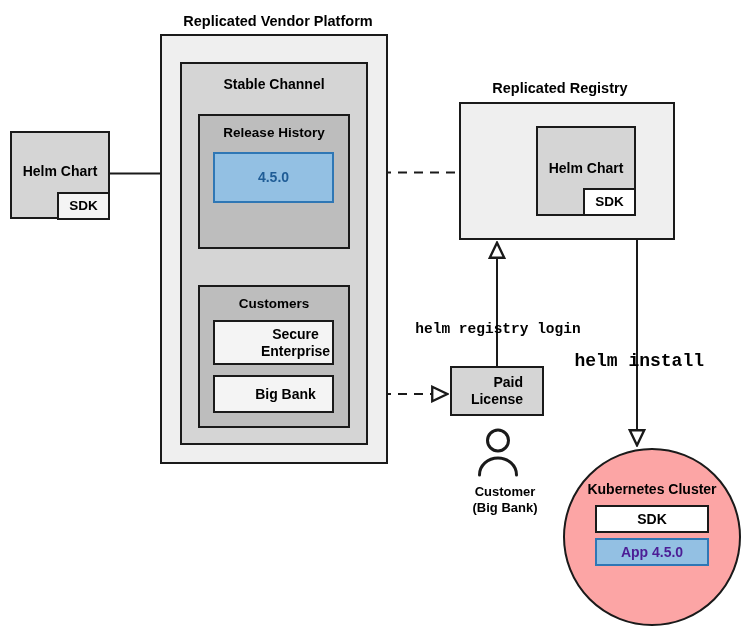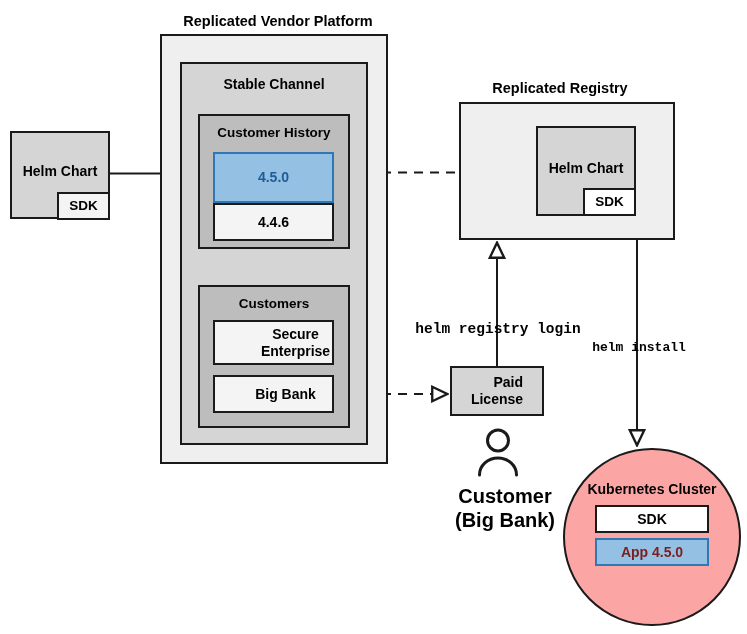--- a/index.html
+++ b/index.html
@@ -10,21 +10,21 @@
   .node{position:absolute;box-sizing:border-box;border:2px solid #1a1a1a;
         display:flex;align-items:center;justify-content:center;text-align:center;
         font-weight:bold;line-height:1.18;}
   .lbl{position:absolute;font-weight:bold;text-align:center;line-height:1.2;}
   .mono{font-family:"Liberation Mono","DejaVu Sans Mono",monospace;font-weight:bold;}
   svg.edges{position:absolute;left:0;top:0;width:747px;height:634px;overflow:visible;pointer-events:none;}
 
   
   #t-platform{left:128px;top:13px;width:300px;font-size:14.5px;}
   #t-registry{left:460px;top:80px;width:200px;font-size:14.5px;}
-  #t-customer{left:430px;top:484px;width:150px;font-size:20px;}
+  #t-customer{left:430px;top:484px;width:150px;font-size:13px;}
 
   
   #helm-left{left:10px;top:131px;width:100px;height:88px;background:#d5d5d5;
              align-items:flex-start;padding-top:30px;font-size:14px;}
   #helm-left-sdk{left:57px;top:192px;width:53px;height:28px;background:#f4f4f4;font-size:13.5px;}
 
   
   #platform{left:160px;top:34px;width:228px;height:430px;background:#efefef;}
   #channel{left:180px;top:62px;width:188px;height:383px;background:#d5d5d5;
            align-items:flex-start;padding-top:12px;font-size:14px;}
@@ -45,25 +45,25 @@
   #helm-reg-sdk{left:583px;top:188px;width:53px;height:28px;background:#ffffff;font-size:13.5px;}
 
   
   #paid-license{left:450px;top:366px;width:94px;height:50px;background:#d5d5d5;font-size:14px;text-align:right;}
 
   
   #cluster{left:563px;top:448px;width:178px;height:178px;border-radius:50%;
            background:#fca5a5;align-items:flex-start;padding-top:31px;font-size:14px;}
   #cluster-sdk{left:595px;top:505px;width:114px;height:28px;background:#ffffff;font-size:14px;}
   #cluster-app{left:595px;top:538px;width:114px;height:28px;background:#93c0e3;
-               border-color:#2f77b5;color:#7f1d1d;font-size:14px;}
+               border-color:#2f77b5;color:#4c1d95;font-size:14px;}
 
   
   #lbl-login{left:398px;top:292px;width:200px;font-size:14.5px;margin-top:29px;}
-  #lbl-install{left:574px;top:340px;width:130px;font-size:13px;}
+  #lbl-install{left:574px;top:351px;width:130px;font-size:18px;text-align:right;}
 
   
   #person{position:absolute;left:475px;top:428px;width:46px;height:50px;}
 </style>
 </head>
 <body>
 
 <div id="canvas">
 
   <svg class="edges" viewBox="0 0 747 634">
@@ -97,27 +97,24 @@
     <span>SDK</span>
   </div>
 
   <div class="node" id="platform"></div>
 
   <div class="node" id="channel">
     <span>Stable Channel</span>
   </div>
 
   <div class="node" id="release-history">
-    <span>Customer History</span>
+    <span>Release History</span>
   </div>
   <div class="node" id="v450">
     <span>4.5.0</span>
-  </div>
-  <div class="node" id="v446">
-    <span>4.4.6</span>
   </div>
 
   <div class="node" id="customers">
     <span>Customers</span>
   </div>
   <div class="node" id="secure-ent">
     <span>
       <span>Secure</span><br>
       <span>Enterprise</span>
     </span>

